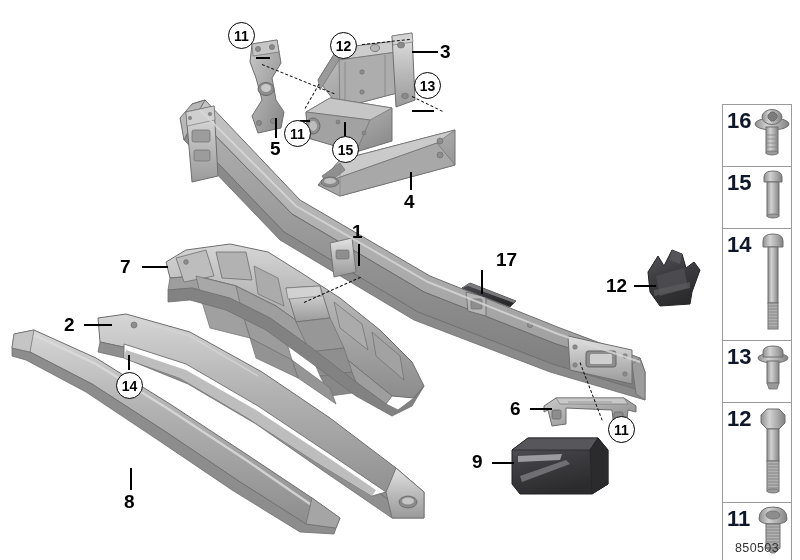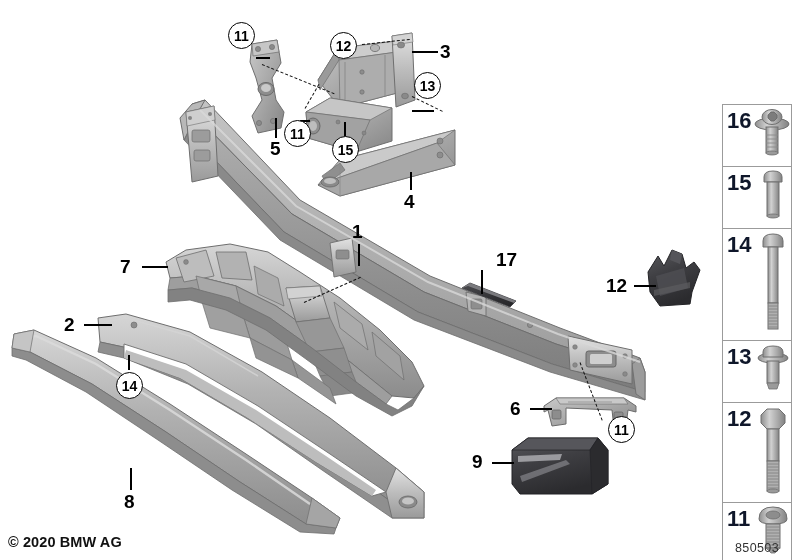--- a/index.html
+++ b/index.html
@@ -425,15 +425,14 @@
           <rect x="15" y="21" width="14" height="24" fill="#b0b0b0" stroke="#6f6f6f" stroke-width="1"></rect>
           <path d="M15 24 h14 M15 27 h14 M15 30 h14 M15 33 h14 M15 36 h14 M15 39 h14 M15 42 h14" stroke="#858585" stroke-width=".9"></path>
           <path d="M15 45 l14 0 -5 5 -4 0 z" fill="#9a9a9a" stroke="#6f6f6f" stroke-width=".8"></path>
         </svg>
       </div>
     </div>
 
   </div>
 
   <div class="partnum">850503</div>
-  <div id="copyright">© 2020 BMW AG</div>
 
 </div>
 
 </body></html>

